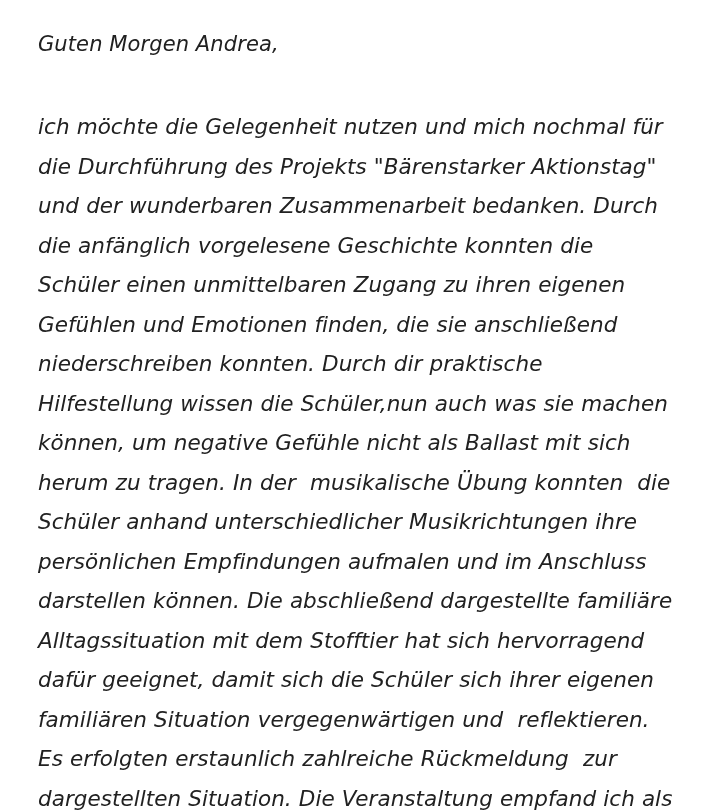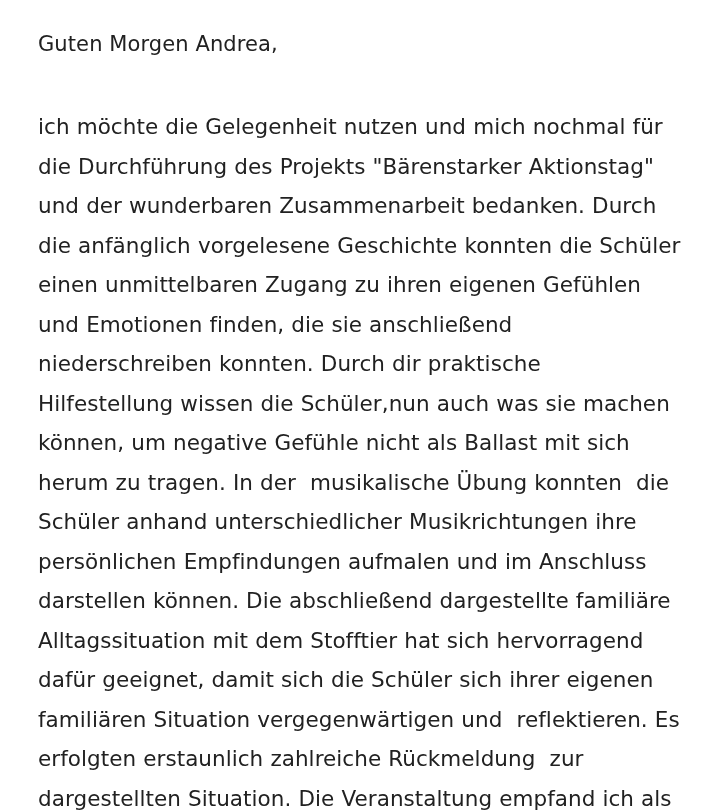--- a/index.html
+++ b/index.html
@@ -13,20 +13,21 @@
     overflow: hidden;
     font-family: "DejaVu Sans", sans-serif;
     color: #1a1a1a;
   }
   .page {
     width: 717px;
     height: 812px;
     box-sizing: border-box;
     padding: 26px 36px 0 38px;
     background: #ffffff;
+    font-style: italic;
   }
   .salutation {
     font-size: 21px;
     line-height: 1.0;
     color: #212121;
     margin: 0 0 0 0;
     padding-top: 8px;
     letter-spacing: 0.1px;
   }
   .spacer {

